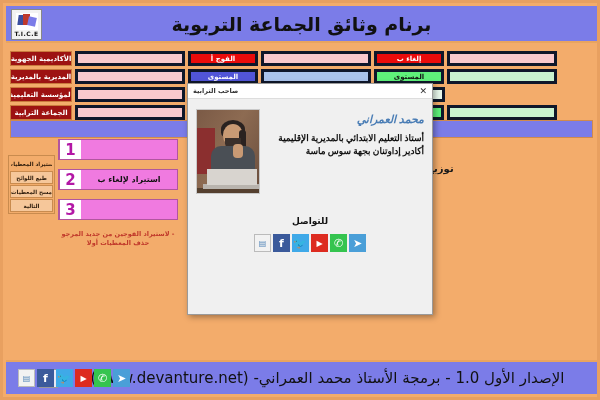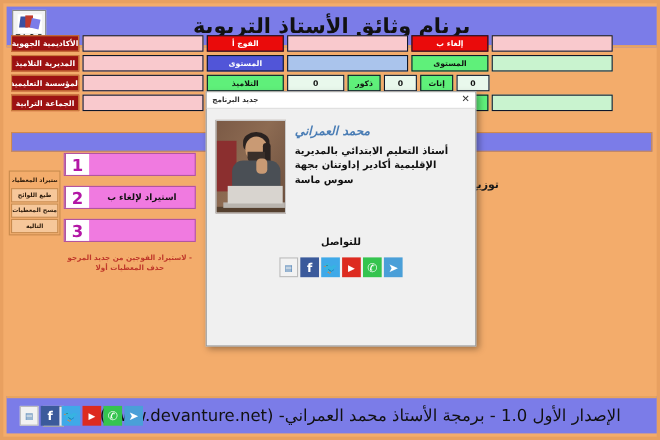--- a/index.html
+++ b/index.html
@@ -38,26 +38,26 @@
   .logo-art .b3 { position: absolute; left: 12px; top: 4px; width: 8px; height: 9px; background: #7b7ce8; transform: rotate(12deg); }
   .logo-text { font-size: 6px; font-weight: bold; color: #111; letter-spacing: .5px; line-height: 7px; }
   .app-title {
     width: 100%; text-align: center;
     font-size: 19px; font-weight: bold; color: #111;
     letter-spacing: 0px;
   }
 
   
   .formzone {
-    position: absolute; left: 3px; top: 29px;
+    position: absolute; left: 3px; top: 48px;
     width: 591px; height: 72px;
   }
   .frow { display: flex; flex-direction: row-reverse; gap: 3px; height: 15px; margin-bottom: 3px; padding: 0 4px; }
   .cell {
-    border: 1px solid #0f172a;
+    border: 3px solid #0f172a;
     font-size: 7px; font-weight: bold;
     display: flex; align-items: center; justify-content: center;
     color: #111; overflow: hidden; white-space: nowrap;
   }
   .lbl-red   { background: #ea0b0b; color: #fff; }
   .lbl-dark  { background: #9d1212; color: #fff; border: 1px solid #c97a3d; }
   .lbl-green { background: #5ff07a; color: #111; }
   .lbl-blue  { background: #5155d8; color: #fff; }
   .fld-pink  { background: #f9c9cd; }
   .fld-green { background: #c9f3cf; }
@@ -200,21 +200,21 @@
   .photo .head  { position: absolute; left: 26px; top: 14px; width: 20px; height: 22px; background: #c99a74; border-radius: 50% 50% 45% 45%; }
   .photo .hair  { position: absolute; left: 24px; top: 10px; width: 24px; height: 18px; background: #2a2220; border-radius: 50% 50% 30% 30%; }
   .photo .hair2 { position: absolute; left: 42px; top: 20px; width: 7px; height: 20px; background: #2a2220; border-radius: 3px; }
   .photo .beard { position: absolute; left: 28px; top: 28px; width: 16px; height: 11px; background: #3a2f2a; border-radius: 0 0 50% 50%; }
   .photo .torso { position: absolute; left: 14px; top: 36px; width: 44px; height: 28px; background: #4a4f55; border-radius: 10px 10px 0 0; }
   .photo .arm   { position: absolute; left: 36px; top: 34px; width: 10px; height: 14px; background: #c99a74; border-radius: 4px; }
   .photo .lap   { position: absolute; left: 10px; bottom: 8px; width: 50px; height: 16px; background: #d8d4cf; }
   .photo .lapb  { position: absolute; left: 6px; bottom: 4px; width: 58px; height: 5px; background: #b9b4ae; }
   .photo .desk  { position: absolute; left: 0; bottom: 0; width: 100%; height: 5px; background: #55402f; }
 
-  .prof-txt { flex: 1; text-align: left; padding-top: 4px; }
+  .prof-txt { flex: 1; text-align: right; padding-top: 4px; font-family: Liberation Serif, serif; }
   .prof-name {
     font-size: 11px; font-weight: bold; color: #4a7db5;
     font-style: italic; margin-bottom: 6px;
   }
   .prof-desc { font-size: 9px; font-weight: bold; color: #111; line-height: 13px; }
   .contact-lbl { text-align: center; font-size: 9px; font-weight: bold; color: #111; margin-top: 22px; }
   .modal-social { display: flex; flex-direction: row; gap: 2px; justify-content: center; margin-top: 8px; }
 </style>
 </head>
 <body>
@@ -223,36 +223,36 @@
 
   <div class="titlebar">
     <div class="logo-box">
       <div class="logo-art">
         <div class="b1"></div>
           <div class="b2"></div>
           <div class="b3"></div>
       </div>
       <div class="logo-text">T.I.C.E</div>
     </div>
-    <div class="app-title">برنام وثائق الأستاذ التربوية</div>
+    <div class="app-title">برنام وثائق الجماعة التربوية</div>
   </div>
 
   <div class="formzone">
 
     <div class="frow r1">
       <div class="cell lbl-dark w-lab">الأكاديمية الجهوية</div>
       <div class="cell fld-pink w-fld"></div>
       <div class="cell lbl-red w-mid">الفوج أ</div>
       <div class="cell fld-pink w-fld"></div>
       <div class="cell lbl-red w-mid">إلغاء ب</div>
       <div class="cell fld-pink w-fld"></div>
     </div>
 
     <div class="frow r1">
-      <div class="cell lbl-dark w-lab">المديرية التلاميذ</div>
+      <div class="cell lbl-dark w-lab">المديرية بالمديرية</div>
       <div class="cell fld-pink w-fld"></div>
       <div class="cell lbl-blue w-mid">المستوى</div>
       <div class="cell fld-blue w-fld"></div>
       <div class="cell lbl-green w-mid">المستوى</div>
       <div class="cell fld-green w-fld"></div>
     </div>
 
     <div class="frow r1">
       <div class="cell lbl-dark w-lab">المؤسسة التعليمية</div>
       <div class="cell fld-pink w-fld"></div>
@@ -303,21 +303,21 @@
     <div class="mini-menu">
       <div class="mini-item head">استيراد المعطيات</div>
       <div class="mini-item">طبع اللوائح</div>
       <div class="mini-item">مسح المعطيات</div>
       <div class="mini-item">التالية</div>
     </div>
   </div>
 
   <div class="modal">
     <div class="modal-head">
-      <div class="modal-title">جديد البرنامج</div>
+      <div class="modal-title">صاحب الترابية</div>
       <div class="modal-close">✕</div>
     </div>
     <div class="modal-body">
       <div class="prof-row">
         <div class="photo">
           <div class="wall"></div>
             <div class="chair"></div>
           <div class="hair"></div>
             <div class="head"></div>
             <div class="hair2"></div>

